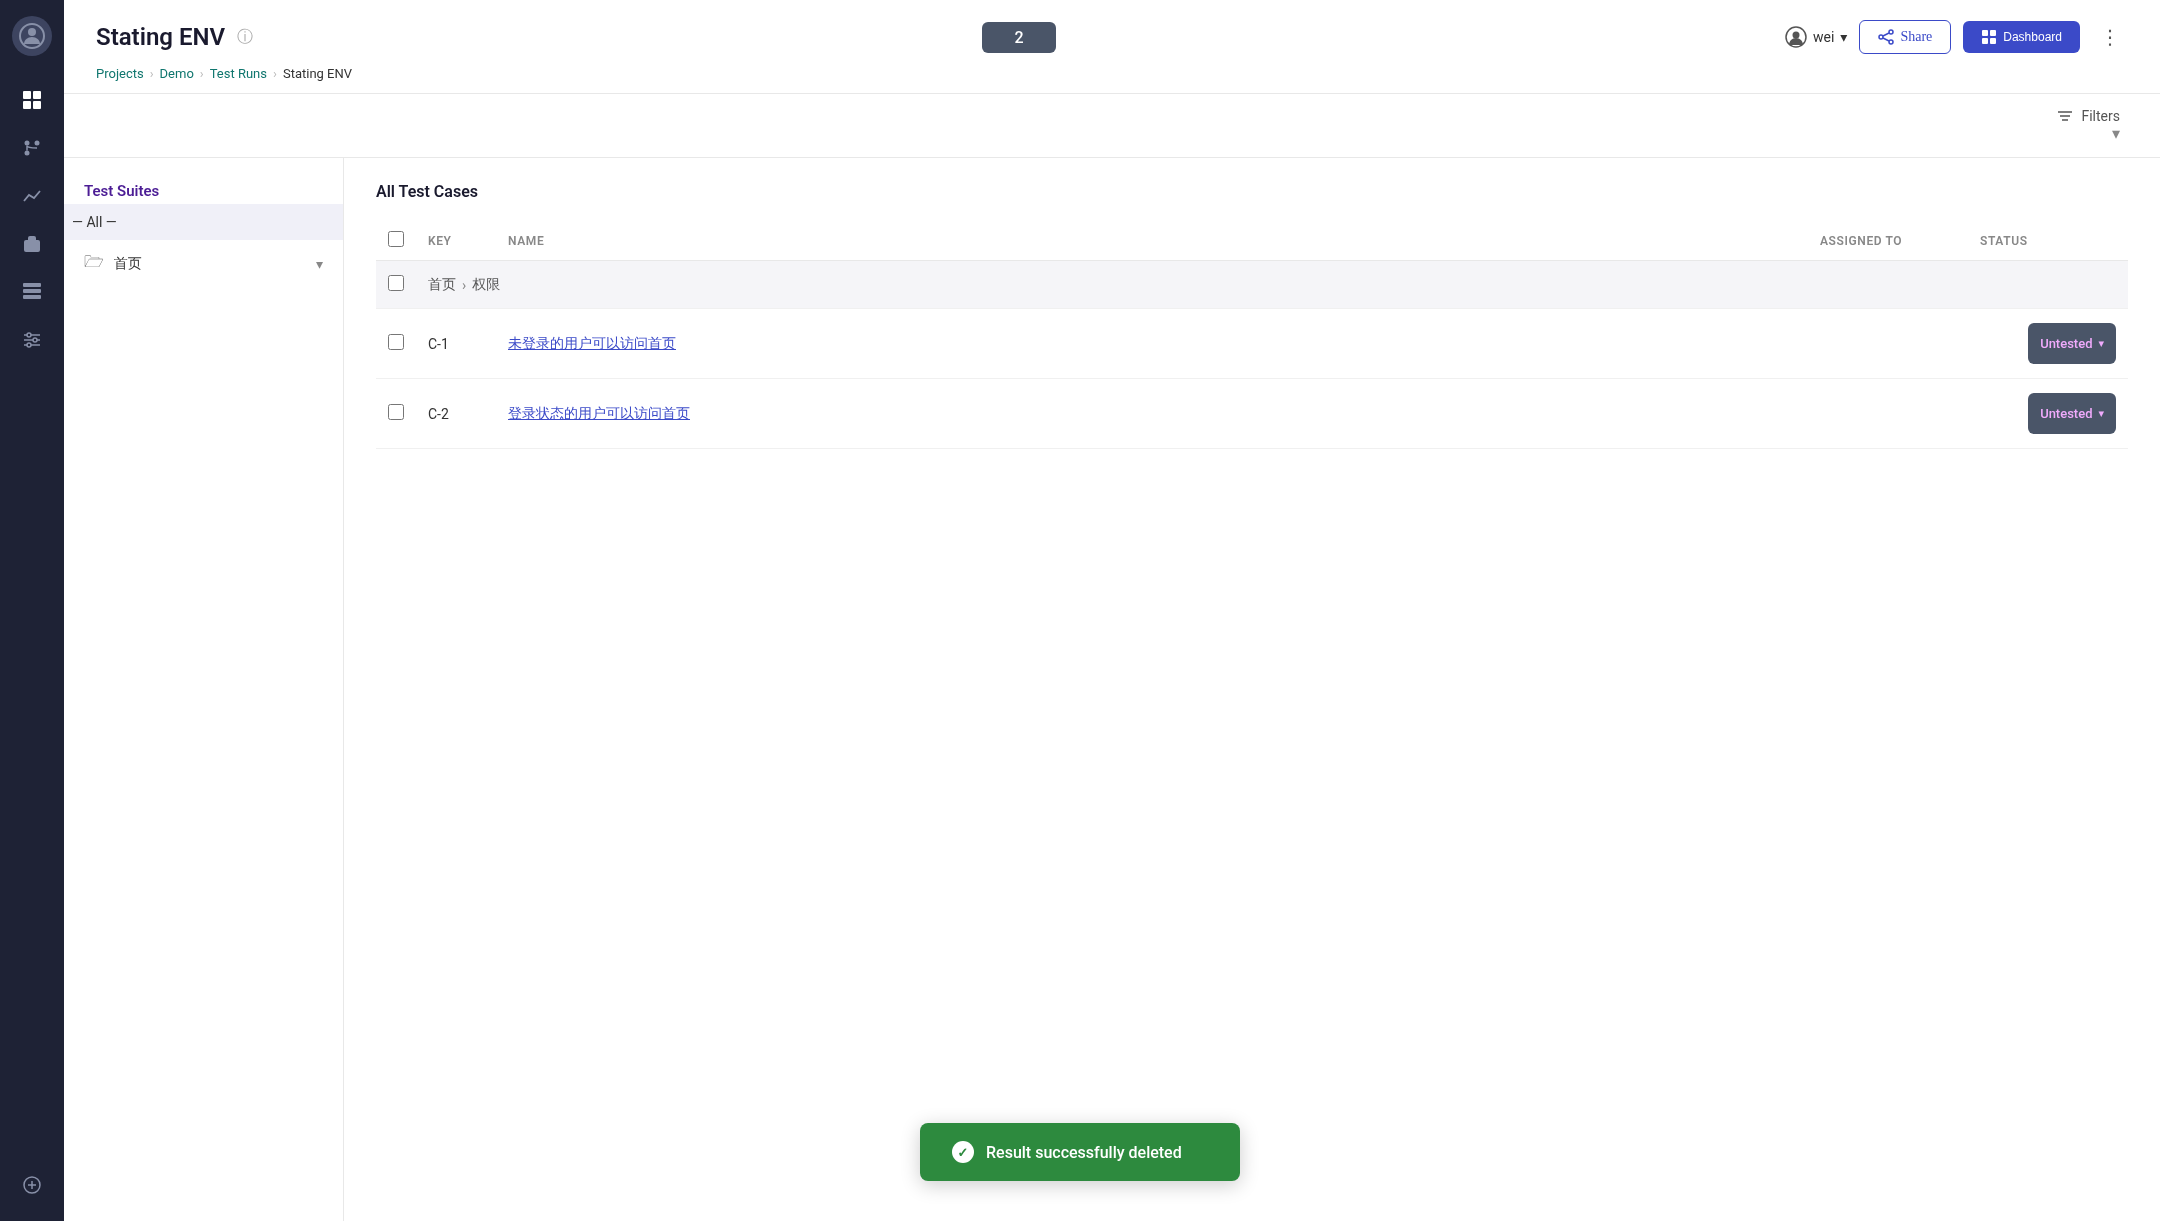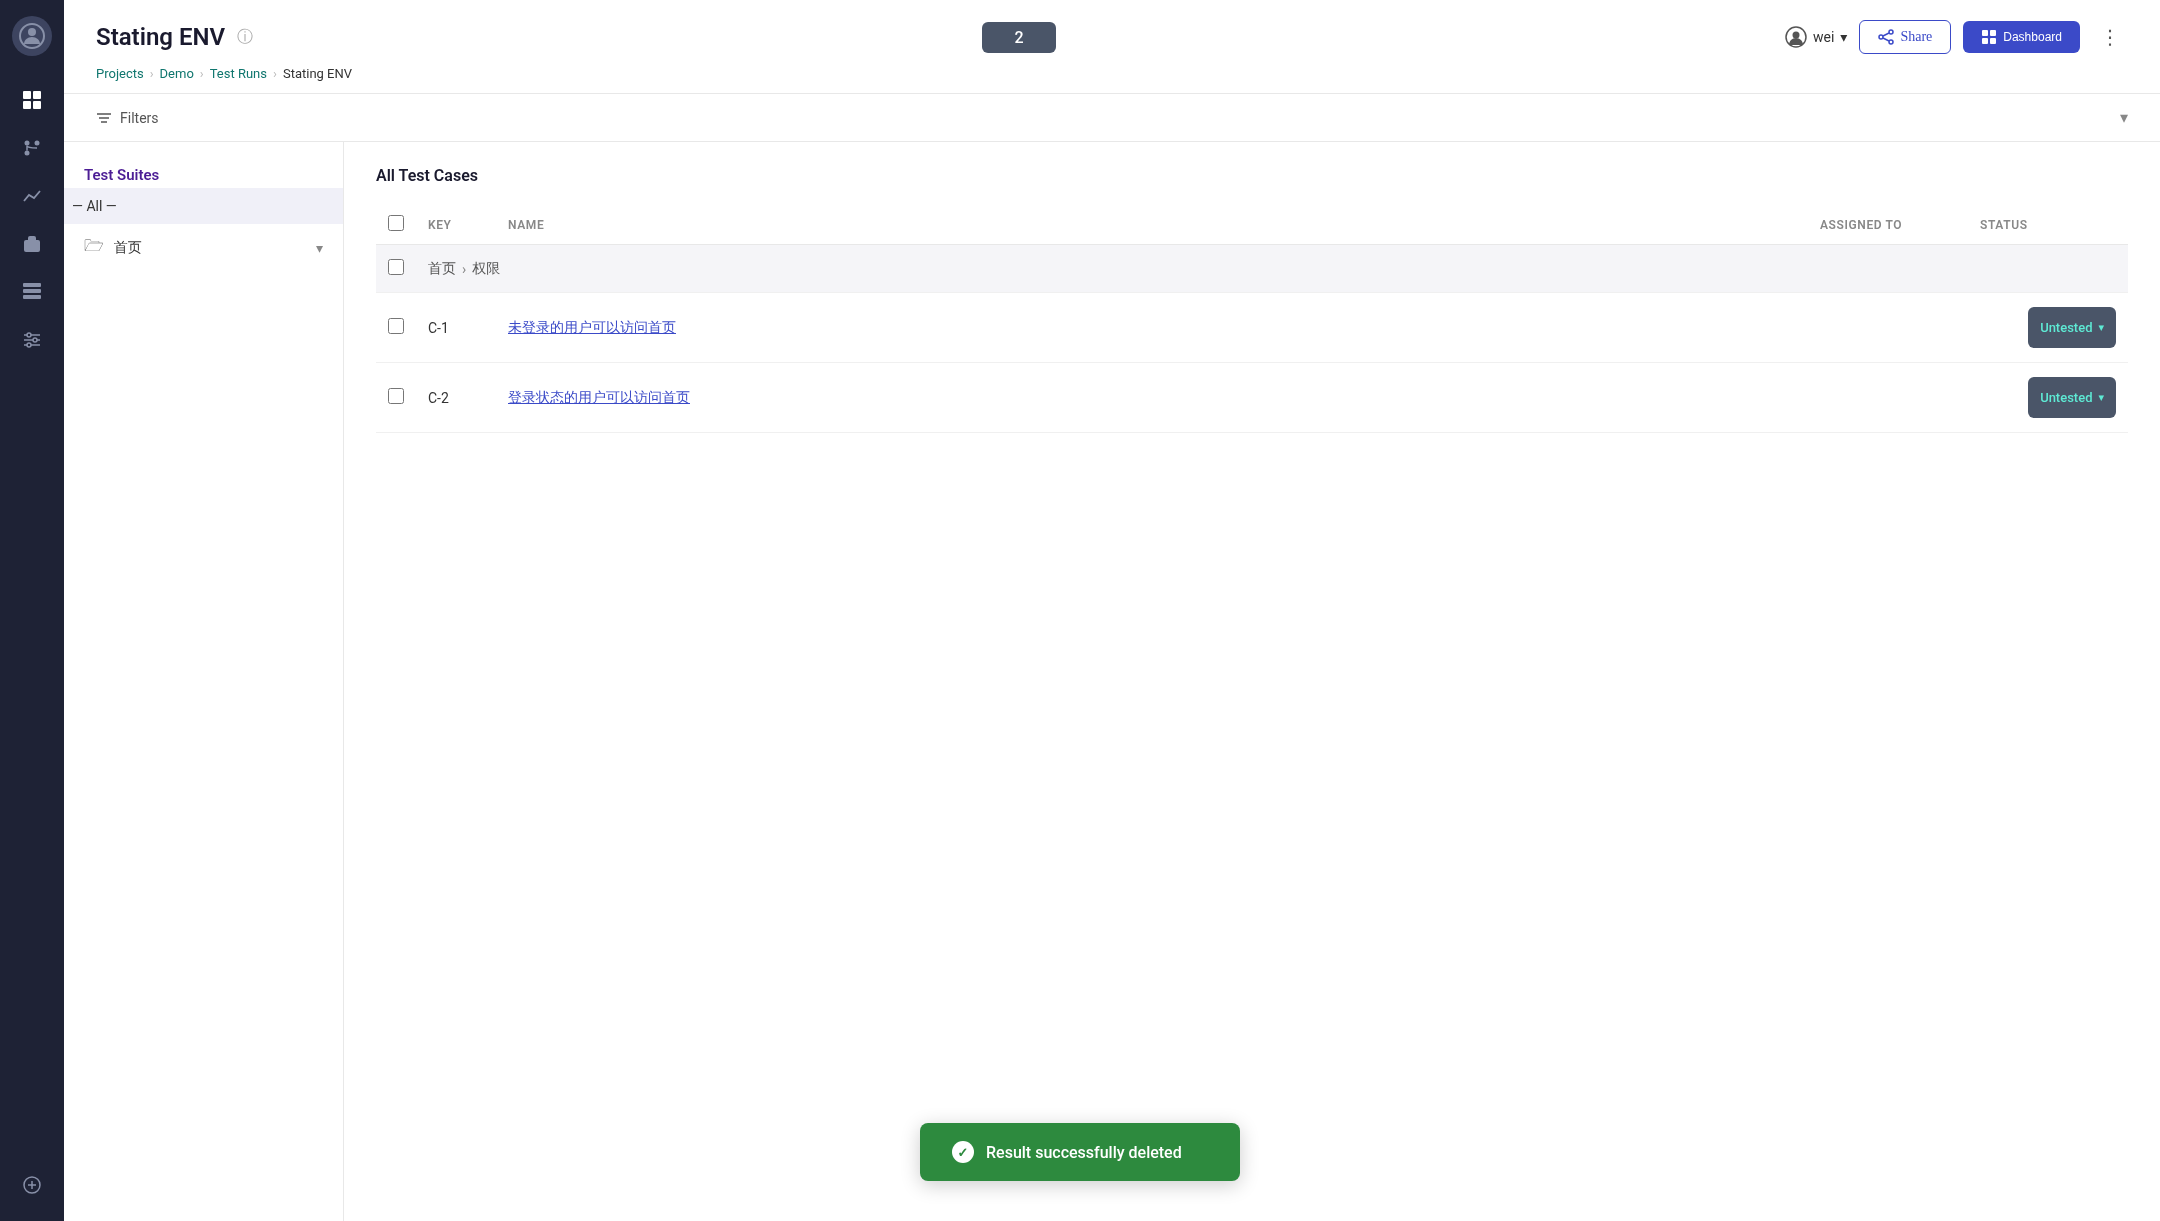--- a/index.html
+++ b/index.html
@@ -139,25 +139,26 @@
       color: #777;
       padding-bottom: 12px;
     }
     .breadcrumb a { color: #0f766e; text-decoration: none; }
     .breadcrumb-sep { color: #bbb; }
     .breadcrumb-current { color: #333; }
 
     
     .filters-bar {
       display: flex;
-      align-items: center;
+      align-items: flex-end;
       justify-content: space-between;
-      padding: 14px 32px;
+      padding: 14px 40px;
       background: #fff;
       border-bottom: 1px solid #e8e8e8;
+      flex-direction: column;
     }
     .filters-left {
       display: flex; align-items: center; gap: 8px;
       color: #555; font-size: 14px;
     }
     .filters-chevron { color: #888; cursor: pointer; font-size: 16px; }
 
     
     .content {
       display: flex;
@@ -240,21 +241,21 @@
     }
     .group-sep { color: #888; }
     .case-link {
       color: #3b4ac8;
       text-decoration: underline;
       cursor: pointer;
     }
     .status-badge {
       display: inline-flex; align-items: center; gap: 6px;
       background: #4a5568;
-      color: #5eead4;
+      color: #f0abfc;
       padding: 13px 12px;
       border-radius: 6px;
       font-size: 13px;
       font-weight: 500;
       cursor: pointer;
     }
     .status-badge-chevron { font-size: 11px; }
     .checkbox-col { width: 40px; }
     .key-col { width: 80px; }
     .name-col { }

